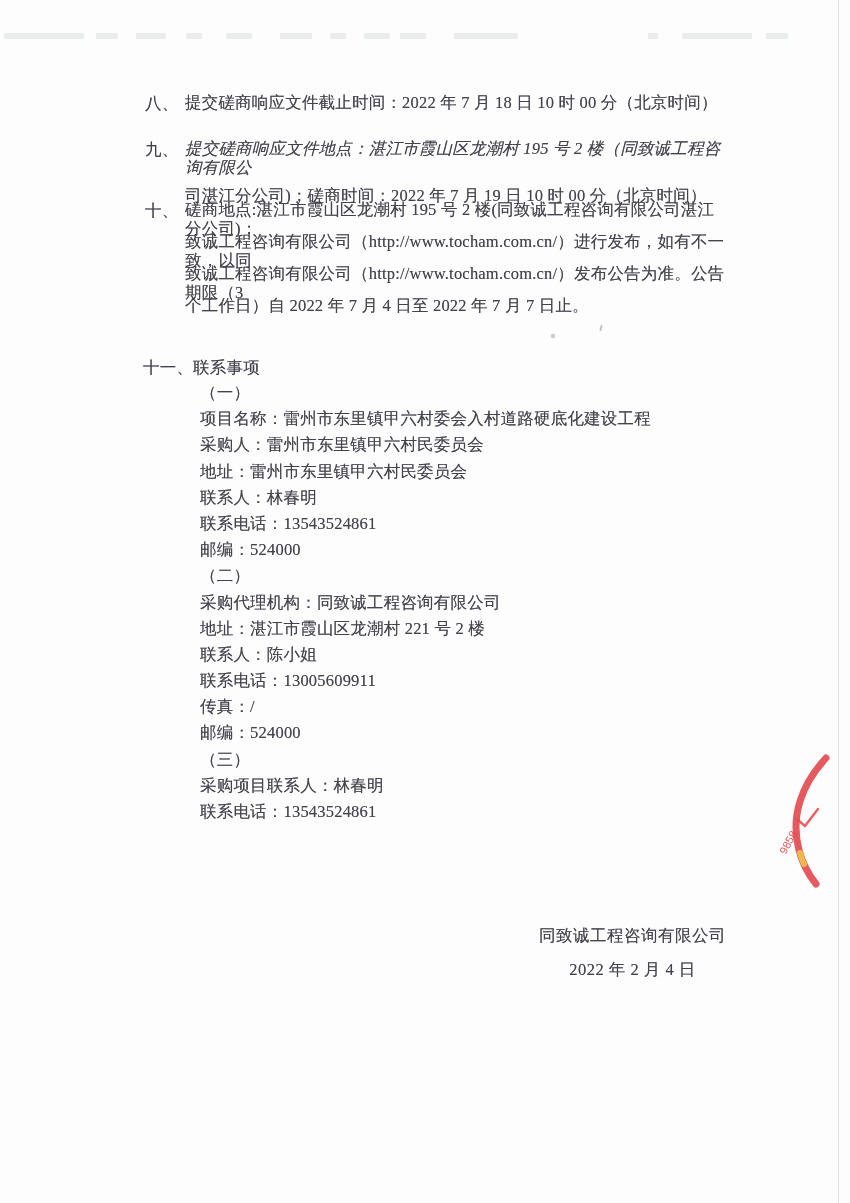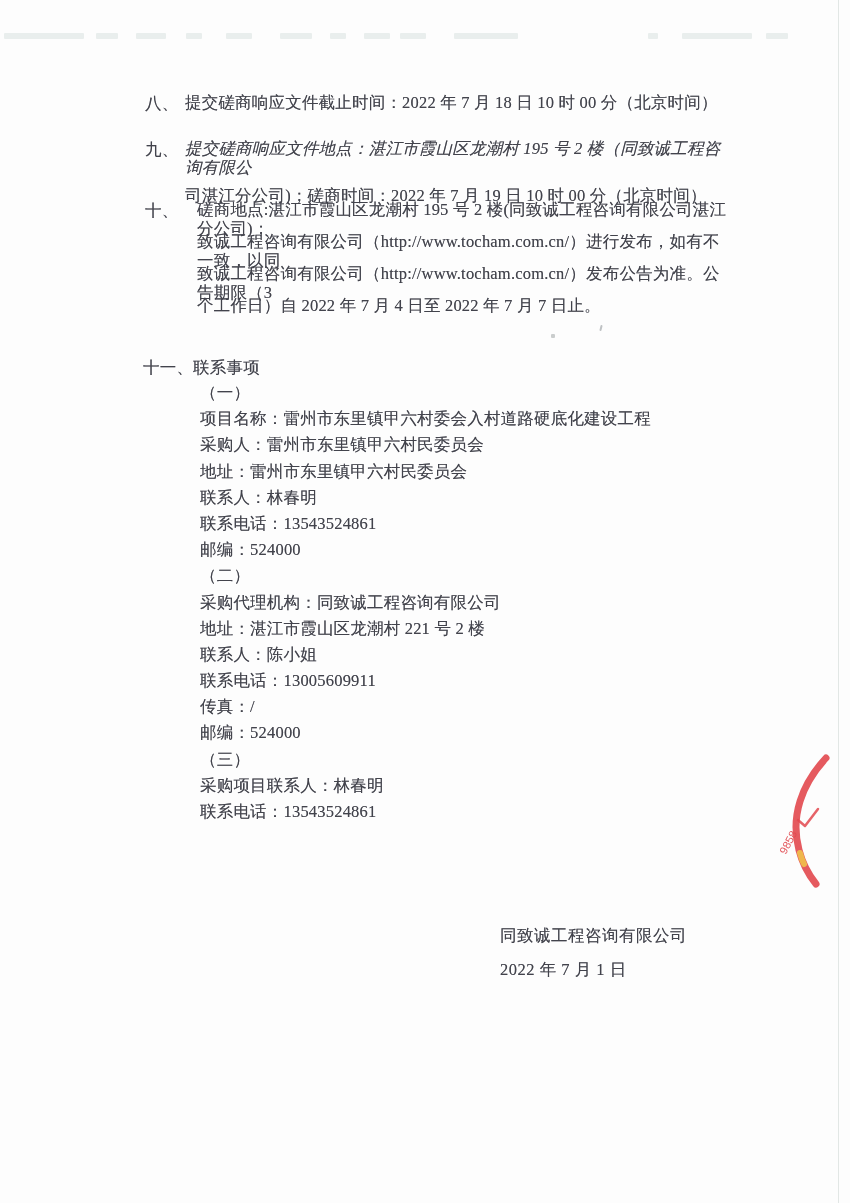--- a/index.html
+++ b/index.html
@@ -58,21 +58,21 @@
   }
   .item .lines {
     flex: 1;
   }
   .item-8 { top: 93px; }
   .item-8 .lines .line { line-height: 19px; }
   .item-9 { top: 139px; }
   .item-9 .lines .line { line-height: 38px; height: 38px; }
   .item-9 .lines .line:first-child { line-height: 19px; height: 38px; font-style: italic; }
   .item-10 { top: 200px; }
-  .item-10 .lines .line { line-height: 19px; height: 32px; margin-left: 12px; }
+  .item-10 .lines .line { line-height: 19px; height: 32px; }
   .item-11 { top: 357px; left: 143px; align-items: flex-end; }
   .item-11 .num { flex: 0 0 49px; }
   
   .contact {
     position: absolute;
     top: 383px;
     left: 200px;
     width: 520px;
     font-size: 16.5px;
     letter-spacing: 0.2px;
@@ -81,20 +81,21 @@
   .contact .cline {
     height: 26.2px;
     line-height: 20px;
   }
   
   .signature {
     position: absolute;
     top: 926px;
     left: 500px;
     width: 265px;
+    text-align: center;
     font-size: 16.5px;
     letter-spacing: 0.5px;
     text-shadow: 0 0 0.6px rgba(66,67,76,0.55);
   }
   .signature .sig-line {
     height: 33.5px;
     line-height: 20px;
   }
   
   .stamp {
@@ -195,21 +196,21 @@
     <div class="cline">联系电话：13005609911</div>
     <div class="cline">传真：/</div>
     <div class="cline">邮编：524000</div>
     <div class="cline">（三）</div>
     <div class="cline">采购项目联系人：林春明</div>
     <div class="cline">联系电话：13543524861</div>
   </div>
 
   <div class="signature">
     <div class="sig-line">同致诚工程咨询有限公司</div>
-    <div class="sig-line">2022 年 7 月 1 日</div>
+    <div class="sig-line">2022 年 2 月 4 日</div>
   </div>
 
   <svg class="stamp" viewBox="0 0 64 134" xmlns="http://www.w3.org/2000/svg">
     <path d="M 46 4 C 22 30, 10 62, 19 96 C 22 108, 28 120, 36 130" fill="none" stroke="#e2484e" stroke-width="7" stroke-linecap="round" opacity="0.9"></path>
     <path d="M 20 99 C 21 103, 22 106, 24 110" fill="none" stroke="#efc14b" stroke-width="6" stroke-linecap="round" opacity="0.9"></path>
     <path d="M 18 66 L 25 72 L 38 55" fill="none" stroke="#e2484e" stroke-width="2.5" stroke-linecap="round" stroke-linejoin="round" opacity="0.85"></path>
     <text x="-2" y="96" fill="#e2484e" font-size="11" font-family="Liberation Sans, sans-serif" transform="rotate(-62 6 92)" opacity="0.9">9858</text>
   </svg>
 
   <div class="speck-a"></div>

